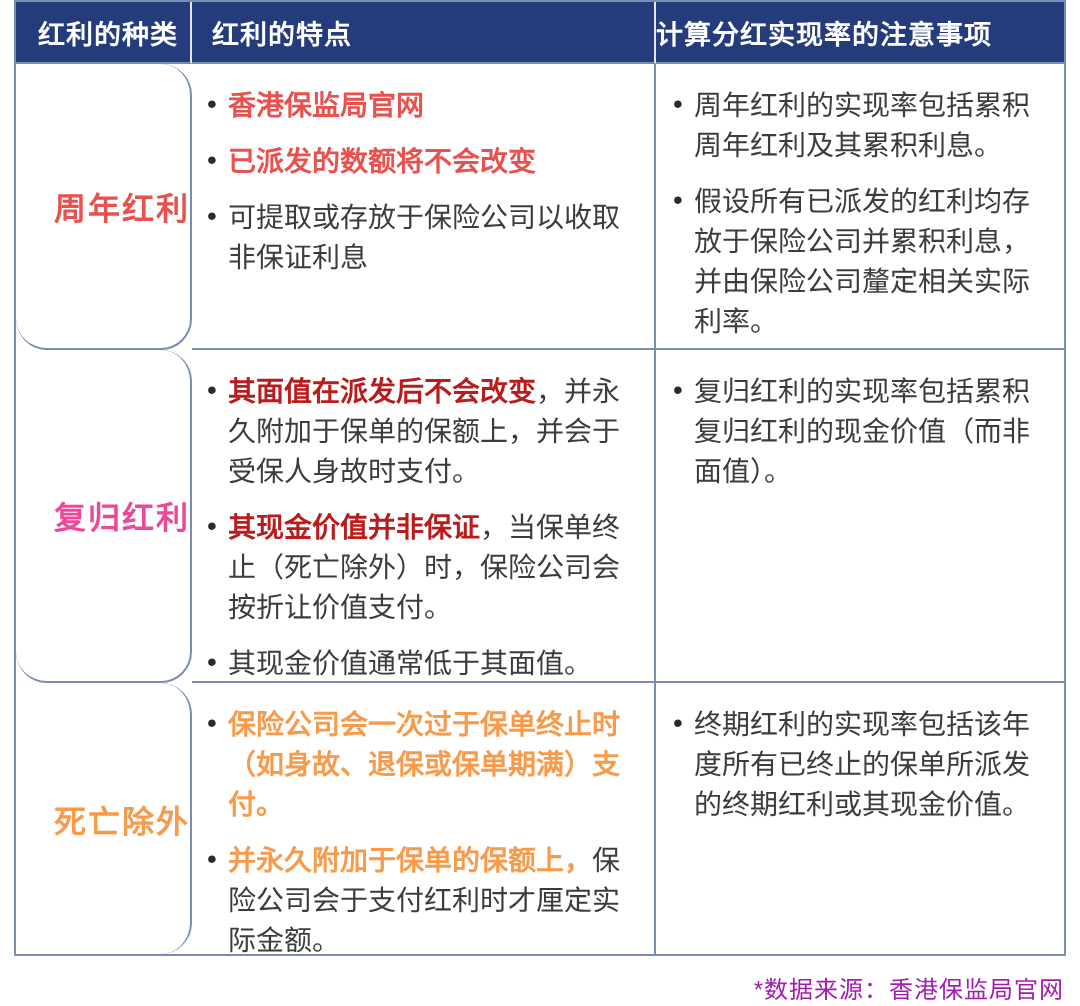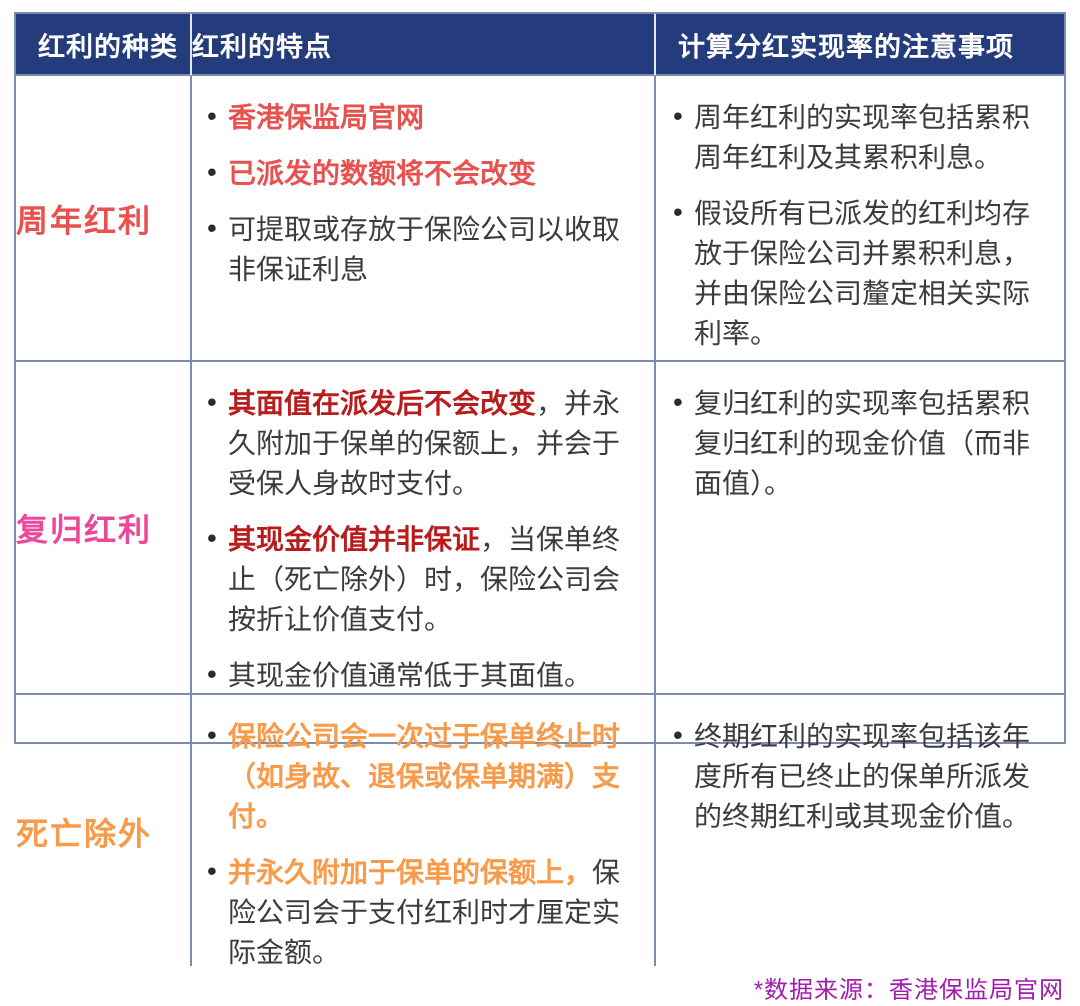--- a/index.html
+++ b/index.html
@@ -2,41 +2,41 @@
 <html lang="zh-CN"><head>
 <meta charset="utf-8">
 <style>
   html,body{margin:0;padding:0;}
   body{
     width:1080px;height:1006px;position:relative;background:#ffffff;
     font-family:"Liberation Sans","DejaVu Sans",sans-serif;
     -webkit-font-smoothing:antialiased;
   }
   .tbl{
-    position:absolute;left:14px;top:12px;width:1052px;height:732px;
+    position:absolute;left:14px;top:0;width:1052px;height:956px;
     box-sizing:border-box;border:2px solid #7b8cb3;background:#ffffff;
     display:grid;
     grid-template-columns:176px 464px 408px;
     grid-template-rows:62px 286px 333px 271px;
   }
   .cell{box-sizing:border-box;overflow:hidden;}
   .br{border-right:2px solid #7b8cb3;}
   .bb{border-bottom:2px solid #7b8cb3;}
   .hcell{
     background:#243b7c;color:#ffffff;display:flex;align-items:center;
     font-size:27px;font-weight:700;letter-spacing:1px;
     border-bottom:2px solid #7b8cb3;
   }
   .hdiv{border-right:2px solid #e2e8f1;}
   .h1{padding-left:22px;}
-  .h2{}
-  .h3{padding-left:22px;}
+  .h2{padding-left:20px;}
+  .h3{}
   .lab{
-    display:flex;align-items:center;justify-content:flex-start;
-    font-size:32px;font-weight:700;letter-spacing:2px;
+    display:flex;align-items:center;justify-content:flex-end;
+    font-size:32px;font-weight:700;letter-spacing:2px;border-radius:31px;
   }
   .lab.red{color:#e8514e;}
   .lab.blue{color:#ec4899;font-family:Liberation Mono, monospace;}
   .lab.orange{color:#f79a4a;}
   .feat{padding:22px 30px 0 14px;}
   .note{padding:22px 18px 0 16px;}
   .b{
     position:relative;padding-left:22px;margin-bottom:16px;
     font-size:28px;line-height:40px;color:#3c3c3c;
   }

